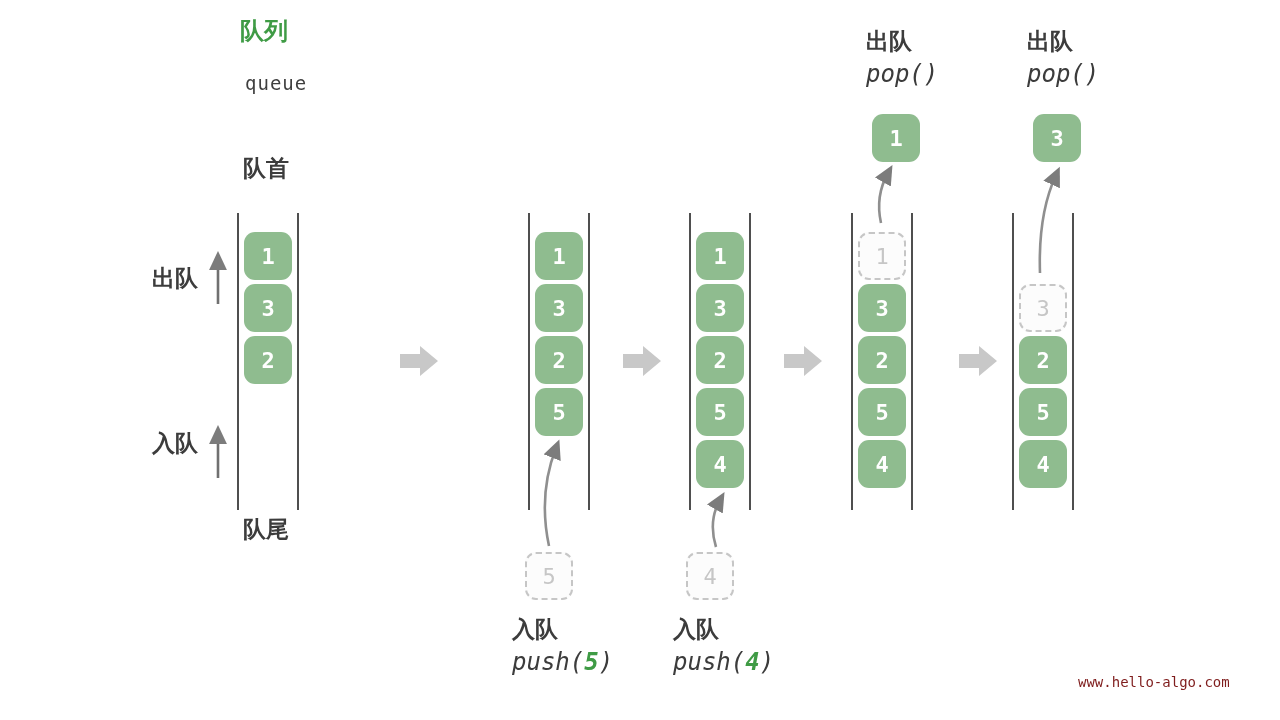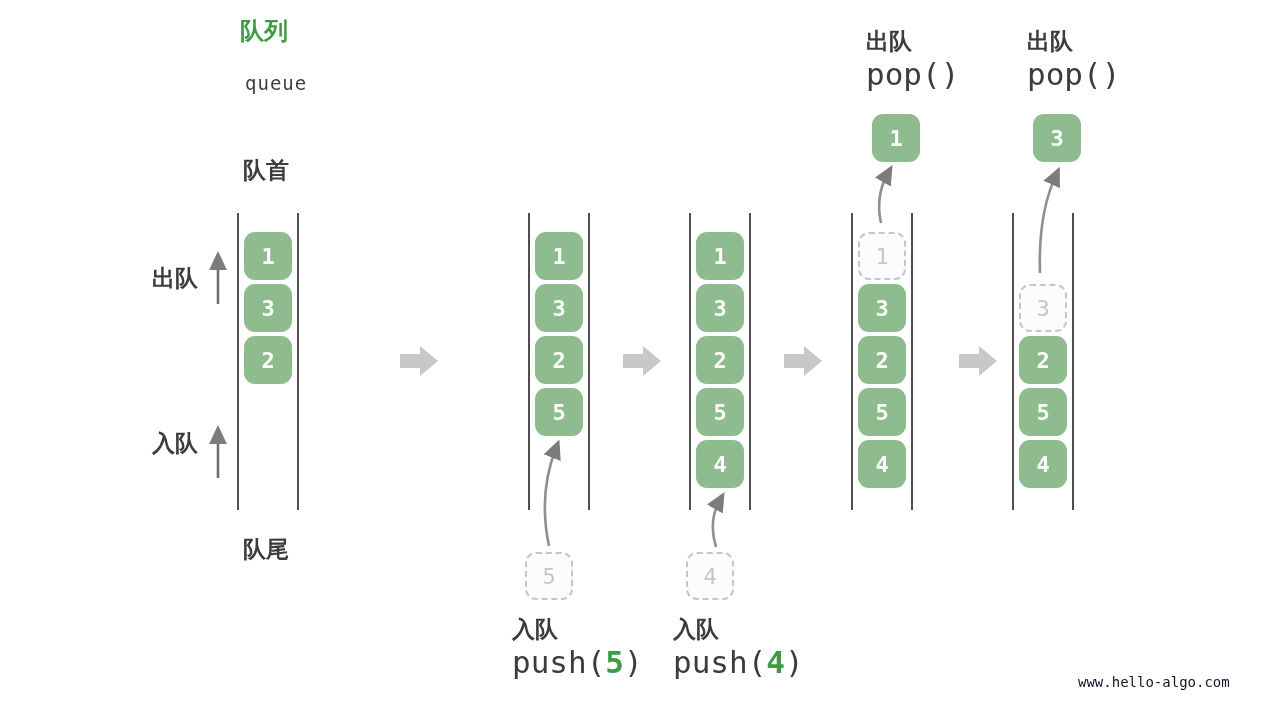--- a/index.html
+++ b/index.html
@@ -2,49 +2,49 @@
 <html style="--box-green: #8fbc8f; --accent-green: #3f9b45; --ghost: #c6c6c6; --wall: #4f4f4f;"><head>
 <meta charset="utf-8">
 <style>
   html,body{margin:0;padding:0;background:#fff;}
   #canvas{
     position:relative;width:1280px;height:720px;background:#ffffff;overflow:hidden;
     font-family:"Liberation Sans",sans-serif;
   }
   .zh{font-family:"Liberation Sans",sans-serif;font-weight:bold;color:#3c3c3c;
       font-size:23px;line-height:26px;white-space:nowrap;}
-  .code{font-family:"DejaVu Sans Mono",monospace;color:#3c3c3c;font-size:31px;
-      line-height:26px;white-space:nowrap;letter-spacing:0px;}
+  .code{font-family:"DejaVu Sans Mono",monospace;color:#3c3c3c;font-size:24px;
+      line-height:26px;white-space:nowrap;letter-spacing:0px;font-style:italic;}
   .abs{position:absolute;}
   #title-zh{color:var(--accent-green);font-size:24px;}
   #title-en{font-family:"DejaVu Sans Mono",monospace;color:#3f3f3f;font-size:19px;letter-spacing:1px;}
   .wall{position:absolute;width:2px;background:var(--wall);}
   .box{
     position:absolute;width:48px;height:48px;border-radius:11px;box-sizing:border-box;
     display:flex;align-items:center;justify-content:center;
     font-family:"DejaVu Sans Mono",monospace;font-weight:bold;font-size:22px;
   }
   .box.solid{background:var(--box-green);color:#ffffff;}
   .box.ghost{background:#fcfcfc;border:2px dashed var(--ghost);color:var(--ghost);font-weight:normal;}
   .op{position:absolute;}
   .op .opcode{margin-top:7px;}
   .hl{color:var(--accent-green);font-weight:bold;}
-  #watermark{font-family:"DejaVu Sans Mono",monospace;font-size:14px;color:#0f172a;letter-spacing:0px;}
+  #watermark{font-family:"DejaVu Sans Mono",monospace;font-size:14px;color:#7f1d1d;letter-spacing:0px;}
   svg{position:absolute;left:0;top:0;pointer-events:none;}
 </style>
 </head>
 <body>
 
 <div id="canvas">
 
   <div class="abs zh" id="title-zh" style="left:240px;top:18px;">队列</div>
   <div class="abs" id="title-en" style="left:245px;top:72px;">queue</div>
 
-  <div class="abs zh" style="left:243px;top:157px;">队首</div>
-  <div class="abs zh" style="left:243px;top:536px;">队尾</div>
+  <div class="abs zh" style="left:243px;top:157px;font-family:Liberation Mono, monospace;">队首</div>
+  <div class="abs zh" style="left:243px;top:516px;">队尾</div>
   <div class="abs zh" style="left:152px;top:265px;">出队</div>
   <div class="abs zh" style="left:152px;top:430px;">入队</div>
 
   <div id="columns-layer">
       <div class="wall" style="left: 237px; top: 213px; height: 297px;"></div>
       <div class="wall" style="left: 297px; top: 213px; height: 297px;"></div>
       <div class="box solid" style="left: 244px; top: 232px;">1</div>
       <div class="box solid" style="left: 244px; top: 284px;">3</div>
       <div class="box solid" style="left: 244px; top: 336px;">2</div>
       <div class="wall" style="left: 528px; top: 213px; height: 297px;"></div>

